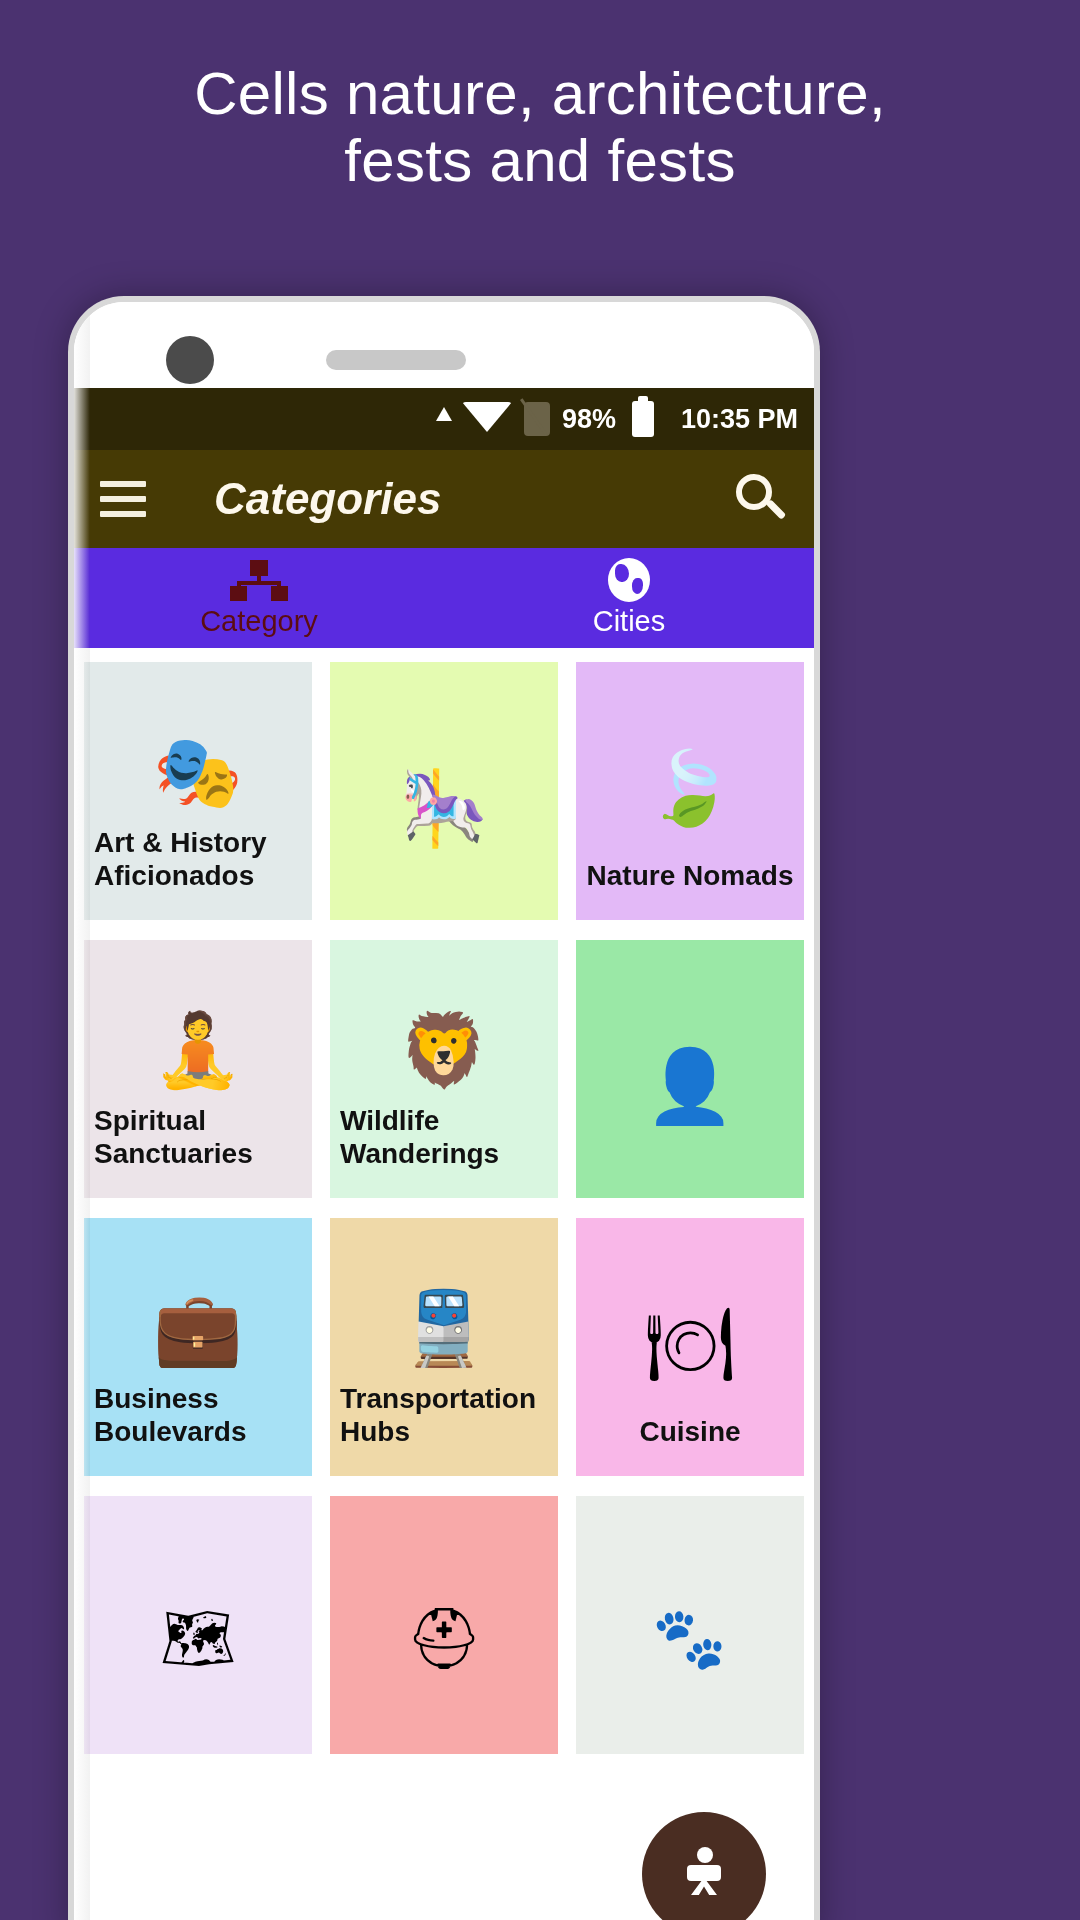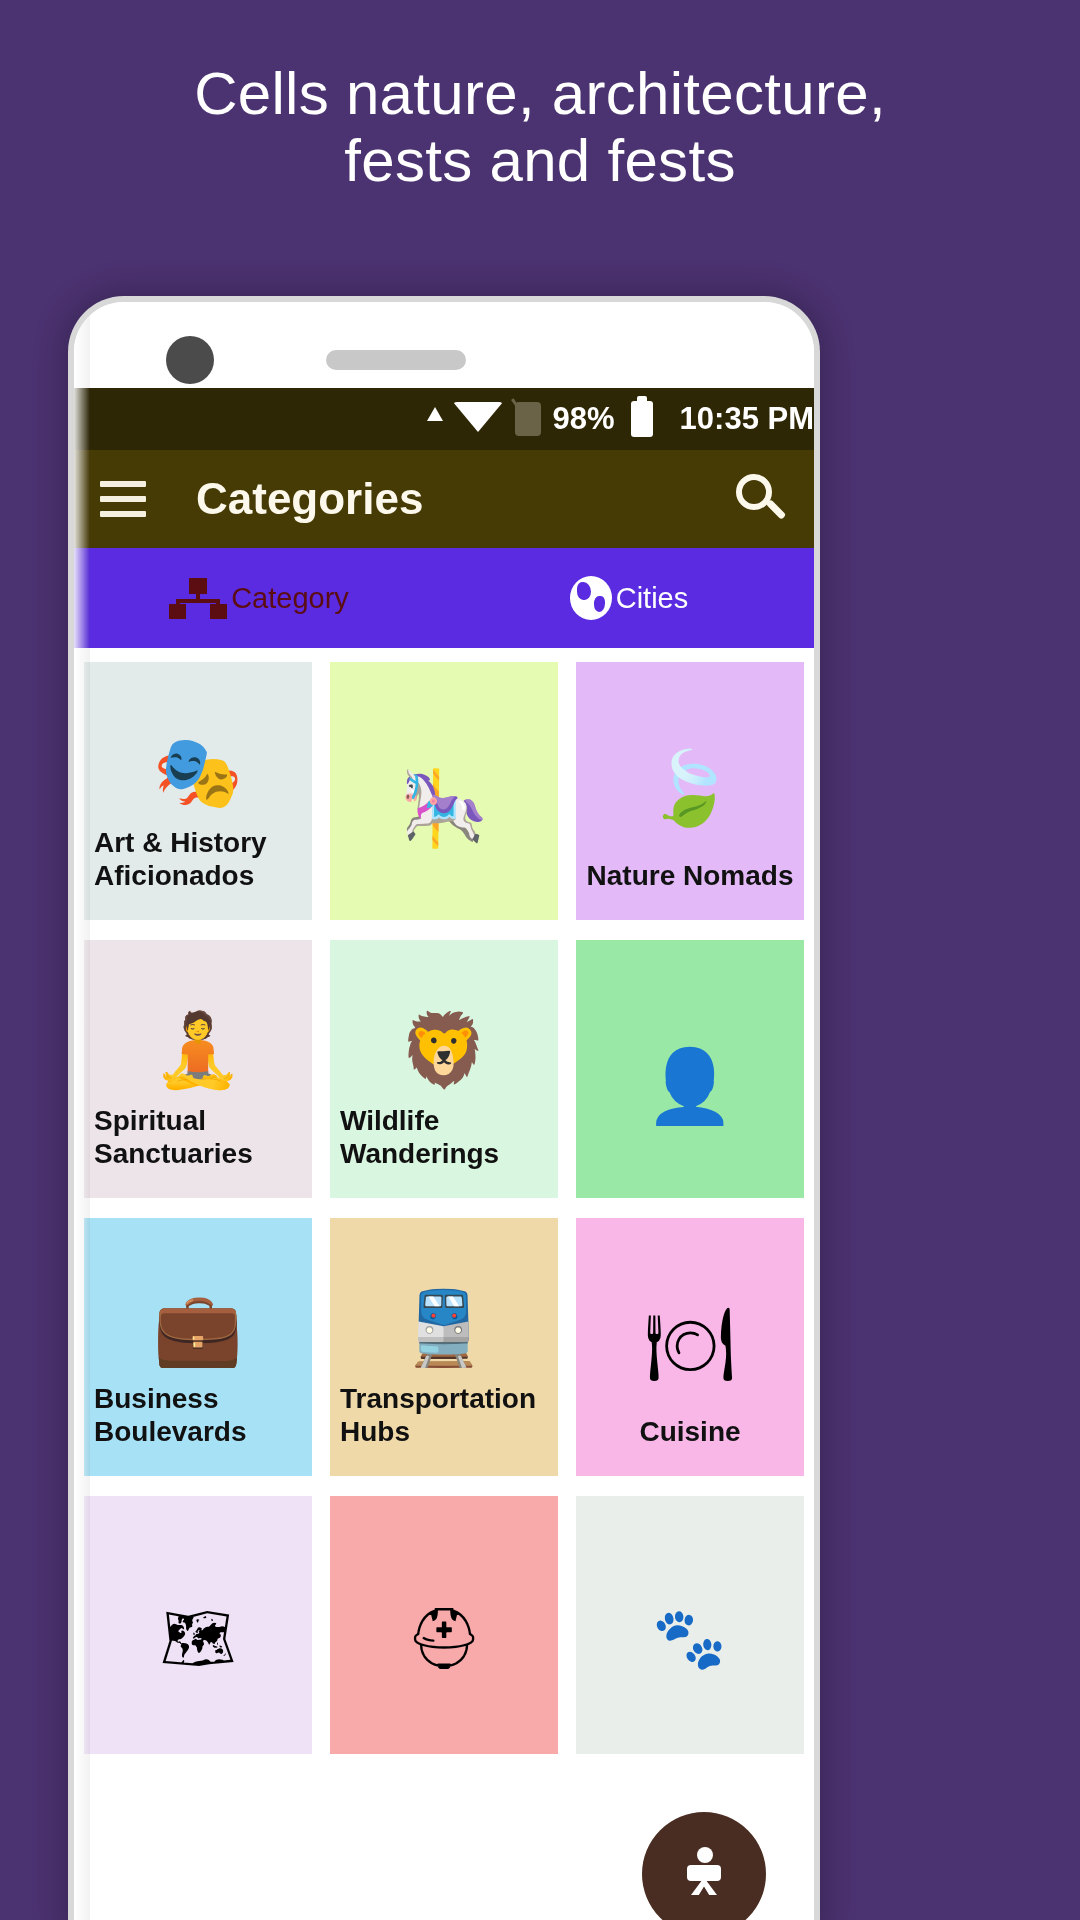--- a/index.html
+++ b/index.html
@@ -54,22 +54,22 @@
   .speaker{
     position:absolute; left:252px; top:48px;
     width:140px; height:20px; border-radius:10px;
     background:#c8c8c8;
   }
 
   
   .statusbar{
     height:62px; background:#2e2706;
     display:flex; align-items:center; justify-content:flex-end;
-    gap:12px;
-    color:#ffffff; font-size:31px; font-weight:700;
+    padding-right:16px; gap:12px;
+    color:#ffffff; font-size:27px; font-weight:700;
   }
   .sb-ico{ display:flex; align-items:center; }
   .sb-tri{
     width:0;height:0;
     border-left:8px solid transparent;
     border-right:8px solid transparent;
     border-bottom:14px solid #ffffff;
     margin-right:-2px; margin-bottom:10px;
   }
   .sb-wifi{
@@ -102,41 +102,41 @@
   
   .appbar{
     height:98px; background:#463a05;
     display:flex; align-items:center;
     padding:0 26px;
   }
   .hamburger{ width:46px; display:flex; flex-direction:column; gap:9px; cursor:pointer; }
   .hamburger i{ display:block; height:6px; background:#f5f0e0; border-radius:1px; }
   .appbar-title{
     color:#fdf8ec; font-size:44px; font-weight:700;
-    margin-left:50px; flex:1;
+    margin-left:68px; flex:1;font-style:italic;
   }
   .search-icon{ width:54px; height:54px; position:relative; cursor:pointer; }
   .search-icon .ring{
     position:absolute; left:2px; top:2px;
     width:36px; height:36px; border-radius:50%;
     border:6px solid #fdf8ec;
   }
   .search-icon .stem{
     position:absolute; left:31px; top:34px;
     width:22px; height:7px; background:#fdf8ec;
     border-radius:3px; transform:rotate(45deg);
   }
 
   
   .tabbar{
     height:100px; background:#5a2be0;
     display:flex;
   }
   .tab{
-    flex:1; display:flex; flex-direction:row;
+    flex:1; display:flex; flex-direction:column;
     align-items:center; justify-content:center; gap:4px;
     cursor:pointer;
   }
   .tab-label{ font-size:29px; color:#ffffff; }
   .tab.active .tab-label{ color:#5c0d12; }
   .tab-ico{ height:42px; display:flex; align-items:center; justify-content:center; }
 
   
   .ico-org{ position:relative; width:58px; height:40px; }
   .ico-org .b{ position:absolute; background:#5c0d12; }

